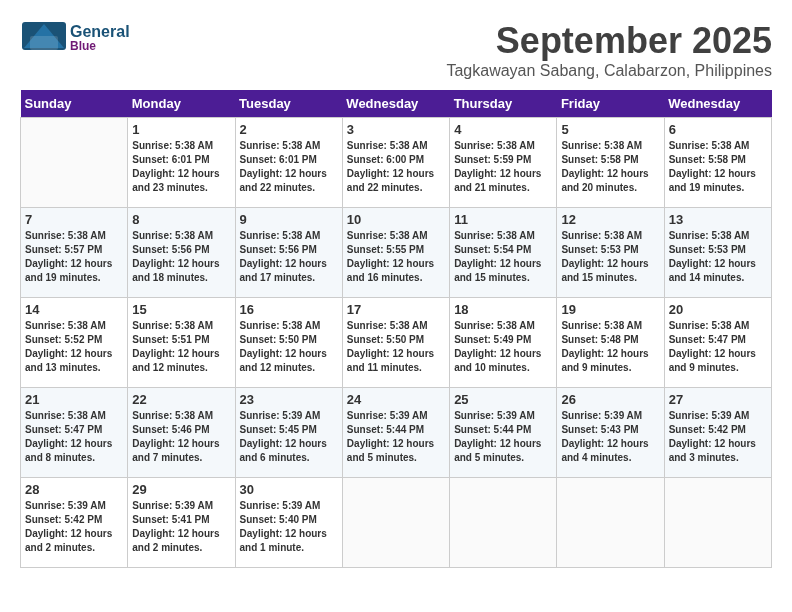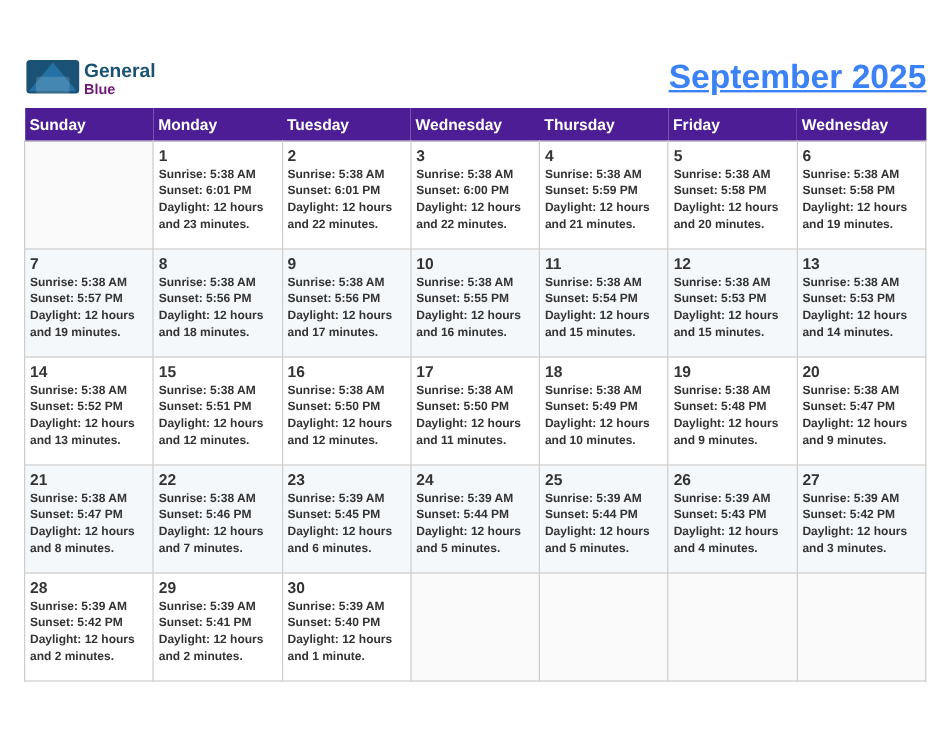--- a/index.html
+++ b/index.html
@@ -8,24 +8,23 @@
       background: #fff;
       width: 792px;
       min-height: 612px;
       padding: 20px;
     }
     .header {
       text-align: right;
       margin-bottom: 4px;
     }
     .month-title {
-      font-size: 28px;
+      font-size: 36px;
       font-weight: bold;
-      color: #3b82f6;
-      text-decoration: underline;
+      color: #404040;
     }
     .location {
       font-size: 16px;
       color: #555;
     }
     table {
       width: 100%;
       border-collapse: collapse;
       margin-top: 10px;
     }
@@ -66,36 +65,37 @@
     tr:nth-child(odd) td {
       background-color: #fff;
     }
     td.empty {
       background: #fafafa !important;
     }
   </style>
 </head>
 <body>
 
-<div style="position:relative;margin-top:28px;">
+<div style="position:relative;">
 
   <div style="position:absolute;top:0;left:0;display:flex;align-items:center;">
     <svg width="48" height="36" viewBox="0 0 48 36">
       <rect x="2" y="2" width="44" height="28" rx="3" fill="#1a5276"></rect>
       <polygon points="24,4 44,28 4,28" fill="#2980b9" opacity="0.7"></polygon>
       <rect x="10" y="16" width="28" height="14" rx="2" fill="#fff" opacity="0.15"></rect>
     </svg>
     <div style="display:flex;flex-direction:column;line-height:1.1;margin-left:2px;">
       <span style="font-size:16px;font-weight:bold;color:#1a5276;">General</span>
       <span style="font-size:12px;font-weight:bold;color:#701a75;">Blue</span>
     </div>
   </div>
 
   <div class="header">
     <div class="month-title">September 2025</div>
+    <div class="location">Tagkawayan Sabang, Calabarzon, Philippines</div>
   </div>
 
   <table>
     <thead>
       <tr>
         <th>Sunday</th>
         <th>Monday</th>
         <th>Tuesday</th>
         <th>Wednesday</th>
         <th>Thursday</th>

